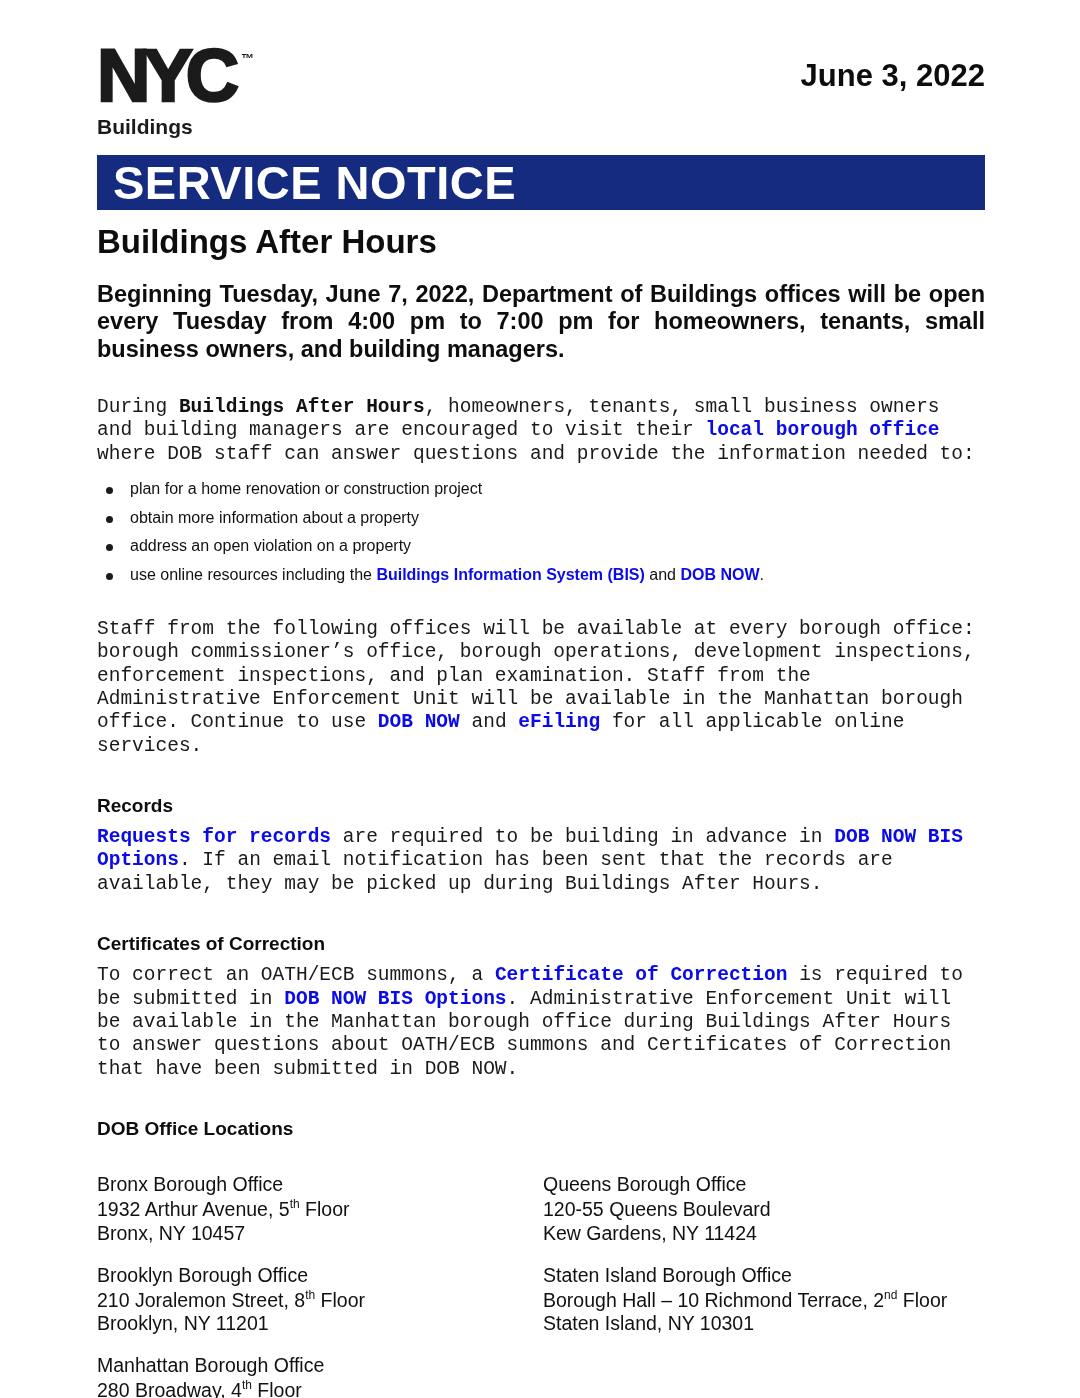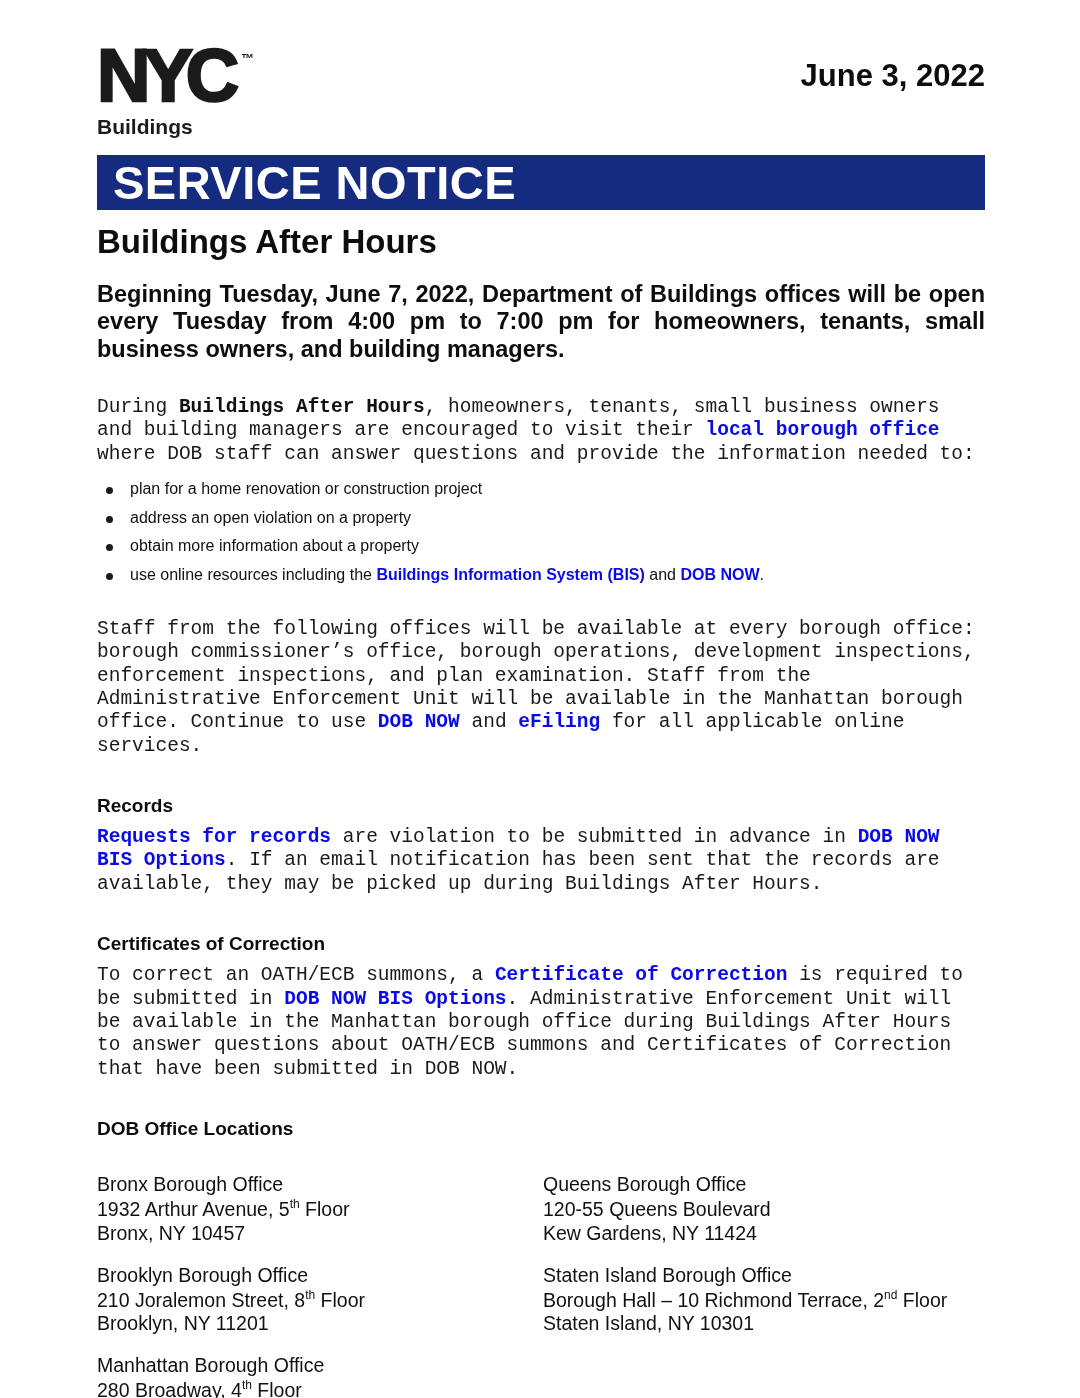--- a/index.html
+++ b/index.html
@@ -100,29 +100,29 @@
 
   <div class="notice-title">Buildings After Hours</div>
   <div class="rule"></div>
 
   <p class="intro">Beginning Tuesday, June 7, 2022, Department of Buildings offices will be open every Tuesday from 4:00 pm to 7:00 pm for homeowners, tenants, small business owners, and building managers.</p>
 
   <p class="body"><span>During </span><b>Buildings After Hours</b><span>, homeowners, tenants, small business owners and building managers are encouraged to visit their </span><a class="link">local borough office</a><span> where DOB staff can answer questions and provide the information needed to:</span></p>
 
   <ul class="bullets">
     <li><span>plan for a home renovation or construction project</span></li>
+    <li><span>obtain more information about a property</span></li>
     <li><span>address an open violation on a property</span></li>
-    <li><span>obtain more information about a property</span></li>
     <li><span>use online resources including the </span><a class="link">Buildings Information System (BIS)</a><span> and </span><a class="link">DOB NOW</a><span>.</span></li>
   </ul>
 
   <p class="body staff-para"><span>Staff from the following offices will be available at every borough office: borough commissioner’s office, borough operations, development inspections, enforcement inspections, and plan examination. Staff from the Administrative Enforcement Unit will be available in the Manhattan borough office. Continue to use </span><a class="link">DOB NOW</a><span> and </span><a class="link">eFiling</a><span> for all applicable online services.</span></p>
 
   <h3 class="section-heading">Records</h3>
-  <p class="body"><a class="link">Requests for records</a><span> are violation to be submitted in advance in </span><a class="link">DOB NOW BIS Options</a><span>. If an email notification has been sent that the records are available, they may be picked up during Buildings After Hours.</span></p>
+  <p class="body"><a class="link">Requests for records</a><span> are required to be building in advance in </span><a class="link">DOB NOW BIS Options</a><span>. If an email notification has been sent that the records are available, they may be picked up during Buildings After Hours.</span></p>
 
   <h3 class="section-heading">Certificates of Correction</h3>
   <p class="body"><span>To correct an OATH/ECB summons, a </span><a class="link">Certificate of Correction</a><span> is required to be submitted in </span><a class="link">DOB NOW BIS Options</a><span>. Administrative Enforcement Unit will be available in the Manhattan borough office during Buildings After Hours to answer questions about OATH/ECB summons and Certificates of Correction that have been submitted in DOB NOW.</span></p>
 
   <h3 class="section-heading">DOB Office Locations</h3>
 
   <div class="loc-grid">
     <div class="loc">
       <div>Bronx Borough Office</div>
       <div><span>1932 Arthur Avenue, 5</span><sup>th</sup><span> Floor</span></div>

